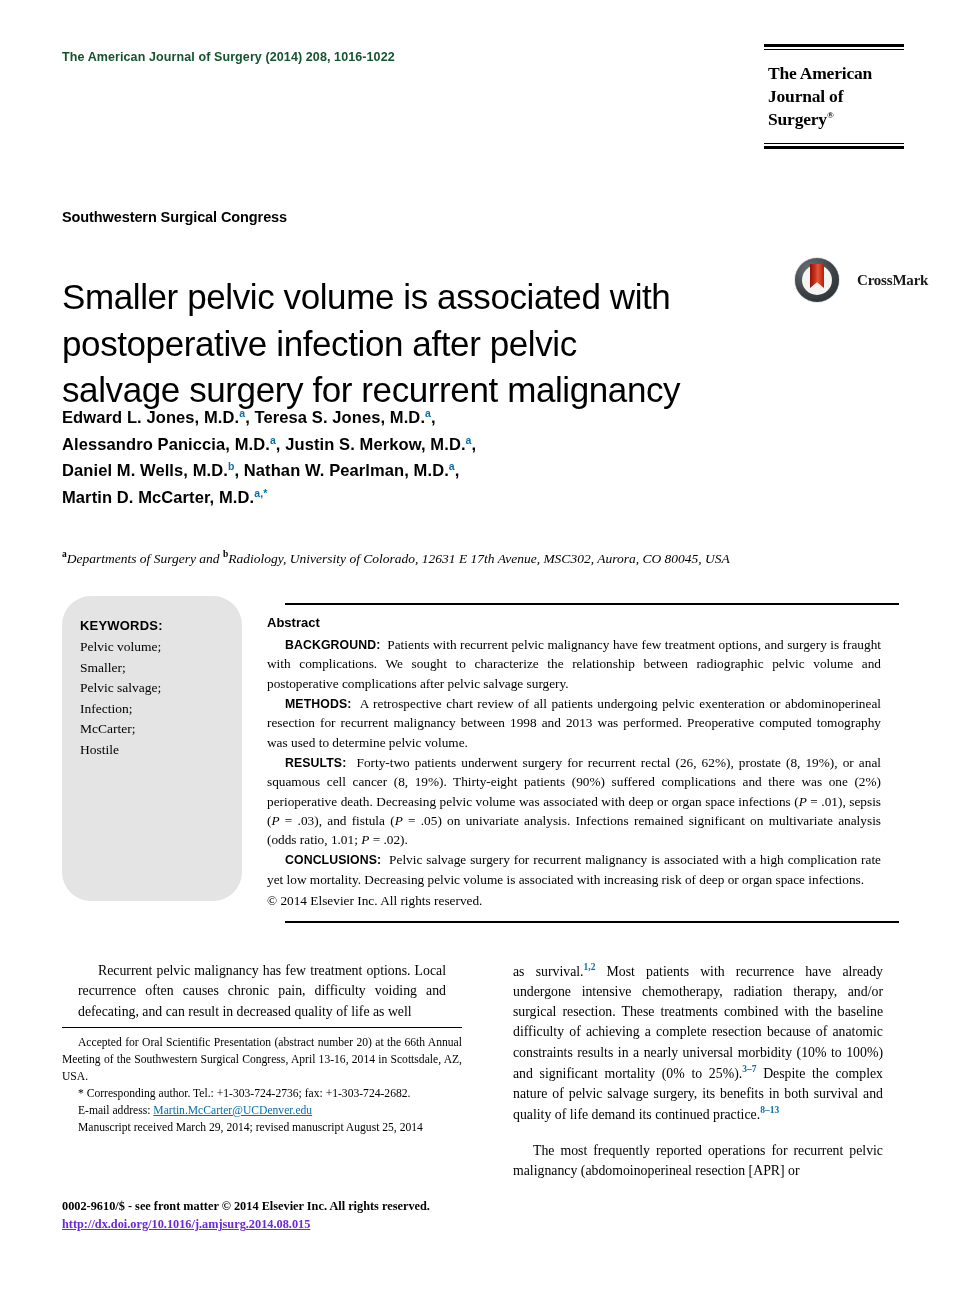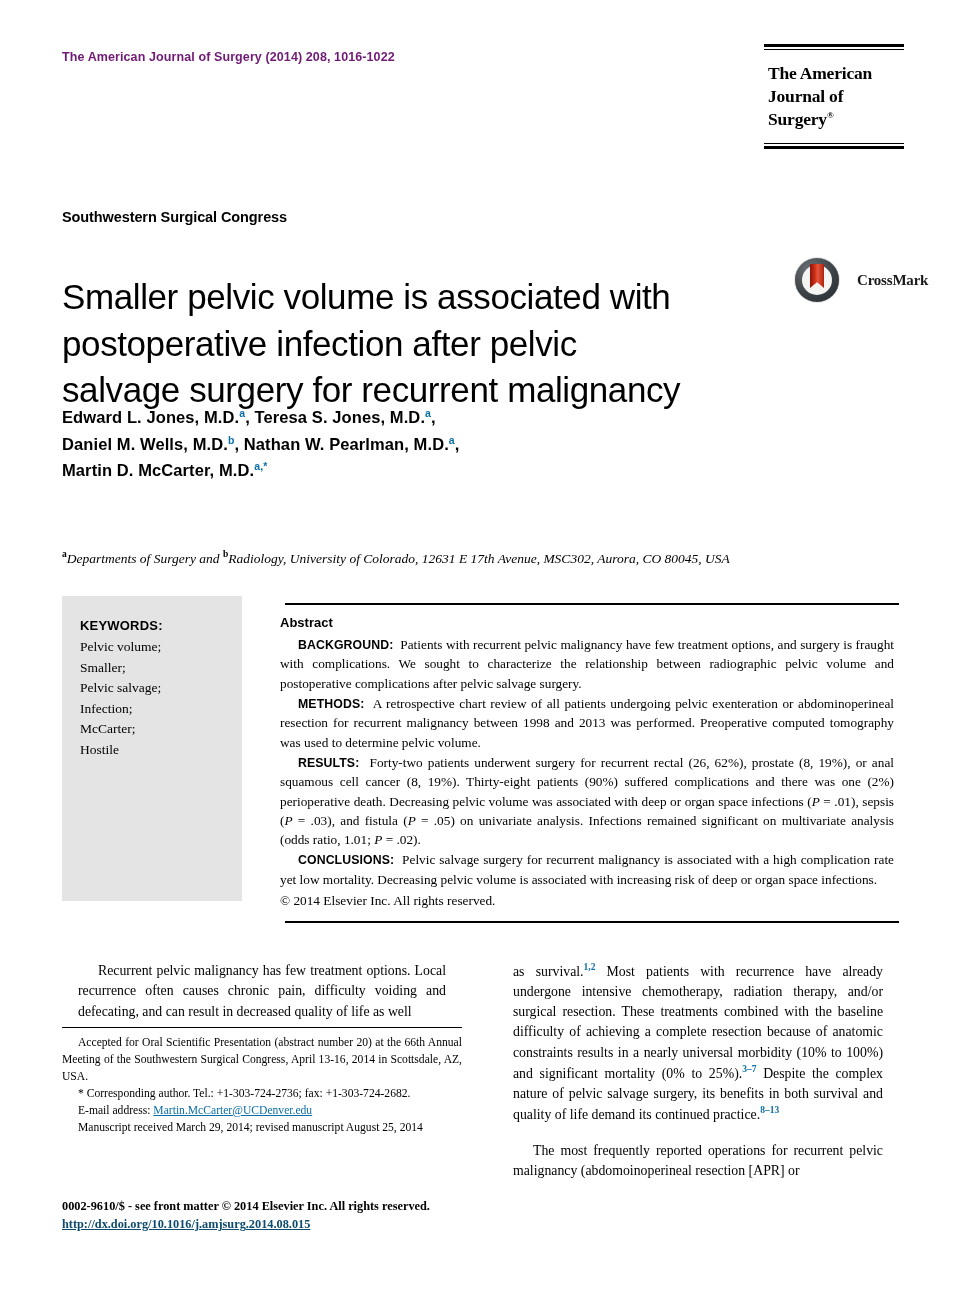--- a/index.html
+++ b/index.html
@@ -27,21 +27,21 @@
   .masthead {
     position: absolute;
     left: 62px;
     top: 50px;
     width: 700px;
   }
   .journal-ref {
     font-family: "Liberation Sans", sans-serif;
     font-weight: bold;
     font-size: 12.5px;
-    color: #701a75;
+    color: #14532d;
     letter-spacing: 0.1px;
   }
 
   .journal-logo {
     position: absolute;
     left: 764px;
     top: 44px;
     width: 140px;
     text-align: center;
   }
@@ -177,20 +177,21 @@
   
   .keywords {
     position: absolute;
     left: 62px;
     top: 596px;
     width: 180px;
     height: 305px;
     background: #e4e4e4;
     box-sizing: border-box;
     padding: 22px 0 0 18px;
+    border-radius: 29px;
   }
   .kw-head {
     font-family: "Liberation Sans", sans-serif;
     font-weight: bold;
     font-size: 13px;
     letter-spacing: 0.2px;
     margin-bottom: 4px;
   }
   .kw-item {
     font-family: "Liberation Serif", serif;
@@ -208,21 +209,21 @@
   }
   .abstract-rule-bottom {
     position: absolute;
     left: 285px;
     top: 921px;
     width: 614px;
     border-top: 2.6px solid #000;
   }
   .abstract {
     position: absolute;
-    left: 280px;
+    left: 267px;
     top: 614px;
     width: 614px;
     font-family: "Liberation Serif", serif;
     font-size: 13.3px;
     line-height: 1.44;
     text-align: justify;
   }
   .abstract-head {
     font-family: "Liberation Sans", sans-serif;
     font-weight: bold;
@@ -301,21 +302,21 @@
     position: absolute;
     left: 62px;
     top: 1197px;
     width: 560px;
     font-family: "Liberation Serif", serif;
     font-size: 12.3px;
     line-height: 1.5;
   }
   .footer-line1 { font-weight: bold; }
   .footer-doi {
-    color: #0c4a6e;
+    color: #6d28d9;
     font-weight: bold;
     text-decoration: underline;
   }
 </style>
 </head>
 <body>
 
 <div class="page">
 
   <div class="masthead">
@@ -335,20 +336,21 @@
 
   <div class="crossmark">
     <div class="cm-circle">
       <div class="cm-shield"></div>
     </div>
     <div class="cm-label">CrossMark</div>
   </div>
 
   <div class="authors">
     <div><span>Edward L. Jones, M.D.</span><sup>a</sup><span>, Teresa S. Jones, M.D.</span><sup>a</sup><span>,</span></div>
+    <div><span>Alessandro Paniccia, M.D.</span><sup>a</sup><span>, Justin S. Merkow, M.D.</span><sup>a</sup><span>,</span></div>
     <div><span>Daniel M. Wells, M.D.</span><sup>b</sup><span>, Nathan W. Pearlman, M.D.</span><sup>a</sup><span>,</span></div>
     <div><span>Martin D. McCarter, M.D.</span><sup>a,</sup><sup class="star">*</sup></div>
   </div>
 
   <div class="affiliation">
     <sup>a</sup><span>Departments of Surgery and </span><sup>b</sup><span>Radiology, University of Colorado, 12631 E 17th Avenue, MSC302, Aurora, CO 80045, USA</span>
   </div>
 
   <div class="keywords">
     <div class="kw-head">KEYWORDS:</div>

